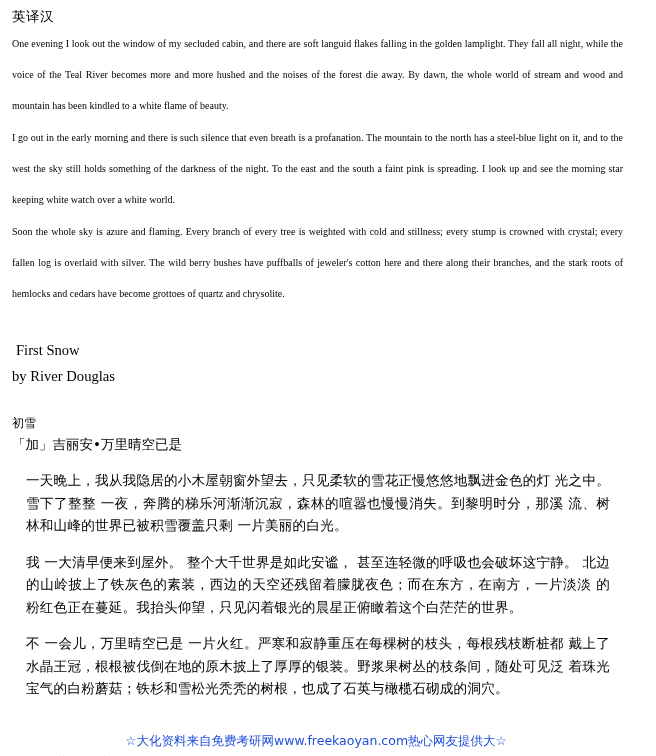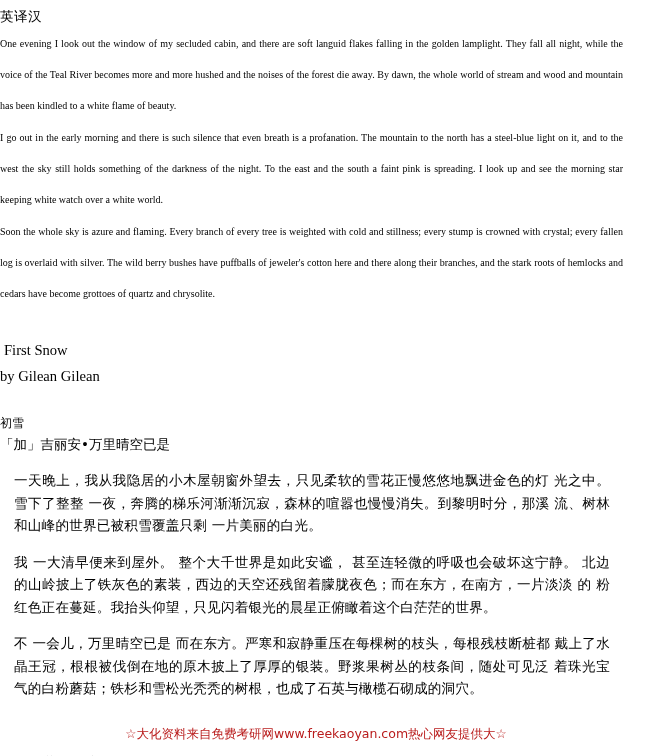--- a/index.html
+++ b/index.html
@@ -13,21 +13,21 @@
     position: relative;
     font-family: "Liberation Serif", serif;
     color: #000000;
     overflow: hidden;
   }
   .page {
     position: relative;
     width: 632px;
     height: 756px;
     box-sizing: border-box;
-    padding: 6px 8px 0 0;
+    padding: 6px 8px 0 12px;
   }
   .heading-cn {
     font-family: "DejaVu Sans", sans-serif;
     font-size: 13.5px;
     line-height: 20px;
     margin: 0 0 2px 0;
     letter-spacing: 0.5px;
   }
   .para-en {
     font-family: "Liberation Serif", serif;
@@ -75,56 +75,56 @@
   .tail-cn {
     font-family: Liberation Mono, monospace;
     font-size: 11px;
     line-height: 21px;
     margin: 0;
   }
   .watermark {
     position: absolute;
     left: 0;
     right: 0;
-    bottom: 11px;
+    bottom: 4px;
     height: 22px;
     display: flex;
     align-items: center;
     justify-content: center;
     font-family: "DejaVu Sans", sans-serif;
     font-size: 12.5px;
-    color: #b91c1c;
+    color: #1d4ed8;
     white-space: nowrap;
     letter-spacing: 0px;
   }
 </style>
 </head>
 <body>
 
 <div class="page">
 
   <div class="heading-cn">英译汉</div>
 
   <p class="para-en">One evening I look out the window of my secluded cabin, and there are soft languid flakes falling in the golden lamplight. They fall all night, while the voice of the Teal River becomes more and more hushed and the noises of the forest die away. By dawn, the whole world of stream and wood and mountain has been kindled to a white flame of beauty.</p>
   <p class="para-en">I go out in the early morning and there is such silence that even breath is a profanation. The mountain to the north has a steel-blue light on it, and to the west the sky still holds something of the darkness of the night. To the east and the south a faint pink is spreading. I look up and see the morning star keeping white watch over a white world.</p>
   <p class="para-en">Soon the whole sky is azure and flaming. Every branch of every tree is weighted with cold and stillness; every stump is crowned with crystal; every fallen log is overlaid with silver. The wild berry bushes have puffballs of jeweler's cotton here and there along their branches, and the stark roots of hemlocks and cedars have become grottoes of quartz and chrysolite.</p>
 
   <div class="spacer-lg"></div>
 
   <p class="title-en">First Snow</p>
-  <p class="byline-en">by Gilean Gilean</p>
+  <p class="byline-en">by River Douglas</p>
 
   <div class="spacer-lg"></div>
 
   <p class="title-cn">初雪</p>
   <p class="byline-cn">「加」吉丽安•万里晴空已是</p>
 
   <p class="para-cn">一天晚上，我从我隐居的小木屋朝窗外望去，只见柔软的雪花正慢悠悠地飘进金色的灯 光之中。雪下了整整 一夜，奔腾的梯乐河渐渐沉寂，森林的喧嚣也慢慢消失。到黎明时分，那溪 流、树林和山峰的世界已被积雪覆盖只剩 一片美丽的白光。</p>
   <p class="para-cn">我 一大清早便来到屋外。 整个大千世界是如此安谧， 甚至连轻微的呼吸也会破坏这宁静。 北边的山岭披上了铁灰色的素装，西边的天空还残留着朦胧夜色；而在东方，在南方，一片淡淡 的 粉红色正在蔓延。我抬头仰望，只见闪着银光的晨星正俯瞰着这个白茫茫的世界。</p>
-  <p class="para-cn">不 一会儿，万里晴空已是 而在东方。严寒和寂静重压在每棵树的枝头，每根残枝断桩都 戴上了水晶王冠，根根被伐倒在地的原木披上了厚厚的银装。野浆果树丛的枝条间，随处可见泛 着珠光宝气的白粉蘑菇；铁杉和雪松光秃秃的树根，也成了石英与橄榄石砌成的洞穴。</p>
+  <p class="para-cn">不 一会儿，万里晴空已是 一片火红。严寒和寂静重压在每棵树的枝头，每根残枝断桩都 戴上了水晶王冠，根根被伐倒在地的原木披上了厚厚的银装。野浆果树丛的枝条间，随处可见泛 着珠光宝气的白粉蘑菇；铁杉和雪松光秃秃的树根，也成了石英与橄榄石砌成的洞穴。</p>
 
   <div class="spacer-lg"></div>
   <div class="spacer-sm"></div>
 
   <p class="tail-cn">汉译英是关于徐霞客的，挺短的</p>
 
   <div class="watermark">
     <span>☆大化资料来自免费考研网www.freekaoyan.com热心网友提供大☆</span>
   </div>
 

